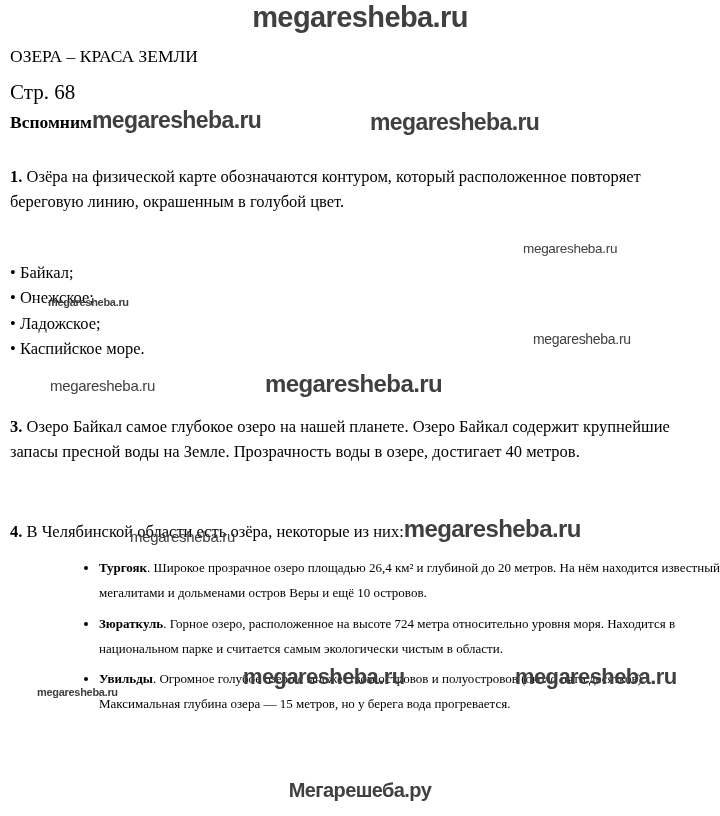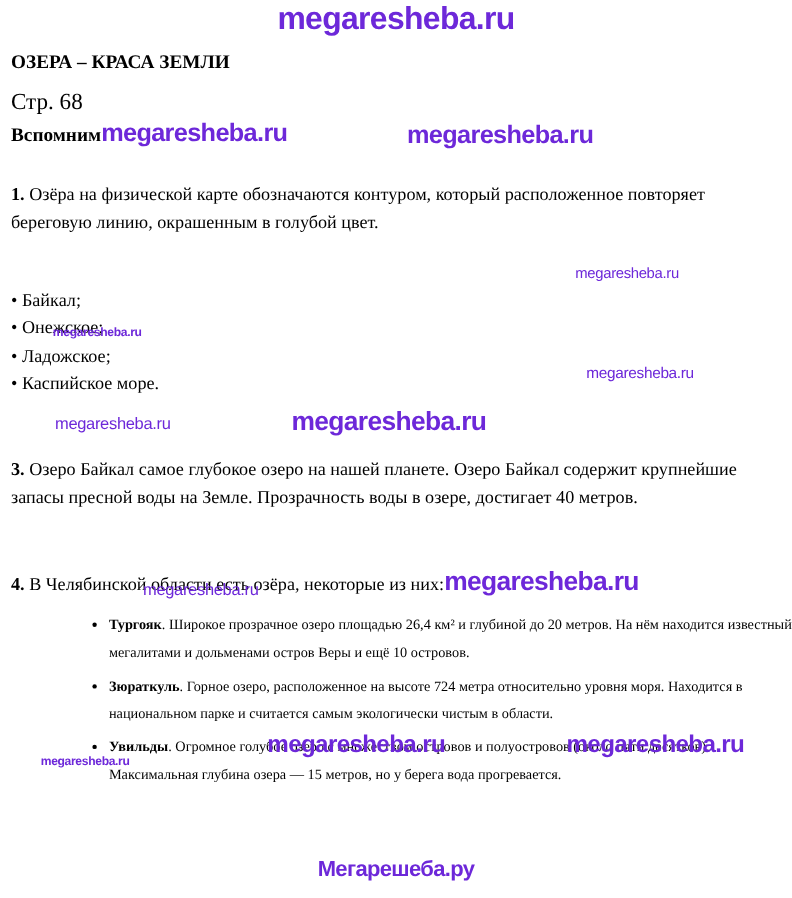--- a/index.html
+++ b/index.html
@@ -2,28 +2,28 @@
 <html><head>
 <meta charset="utf-8">
 <style>
   html,body { margin:0; padding:0; background:#fff; }
   .page {
     position:relative; width:720px; height:816px; background:#ffffff;
     font-family:"Liberation Serif", serif; color:#000; overflow:hidden;
   }
   
   .wm {
-    font-family:"Liberation Sans", sans-serif; font-weight:700; color:#6d28d9;
+    font-family:"Liberation Sans", sans-serif; font-weight:700; color:#404040;
     white-space:nowrap; letter-spacing:-0.6px; line-height:1;
   }
   .wm-reg { font-weight:400; letter-spacing:-0.3px; }
   .abs { position:absolute; }
 
   .top-wm { top:3px; left:0; width:720px; text-align:center; font-size:29px; }
-  .doc-title { position:absolute; top:46px; left:10px; font-size:17.5px; font-weight:700;text-align:right; }
+  .doc-title { position:absolute; top:46px; left:10px; font-size:17.5px; font-weight:400;text-align:right; }
   .page-ref  { position:absolute; top:80px; left:10px; font-size:21px; font-weight:400; }
 
   .recall-row { position:absolute; top:108px; left:10px; font-size:17.5px; font-weight:700; line-height:28px; }
   .recall-row .wm-inline { font-size:23px; vertical-align:baseline; }
   .wm-recall-right { top:111px; left:370px; font-size:23px; }
 
   .para { position:absolute; left:10px; font-size:16.5px; line-height:25.3px; }
   .num { font-weight:700; }
   .p1 { top:147px; width:665px; }
   .p2-row { top:232px; line-height:28px; }

